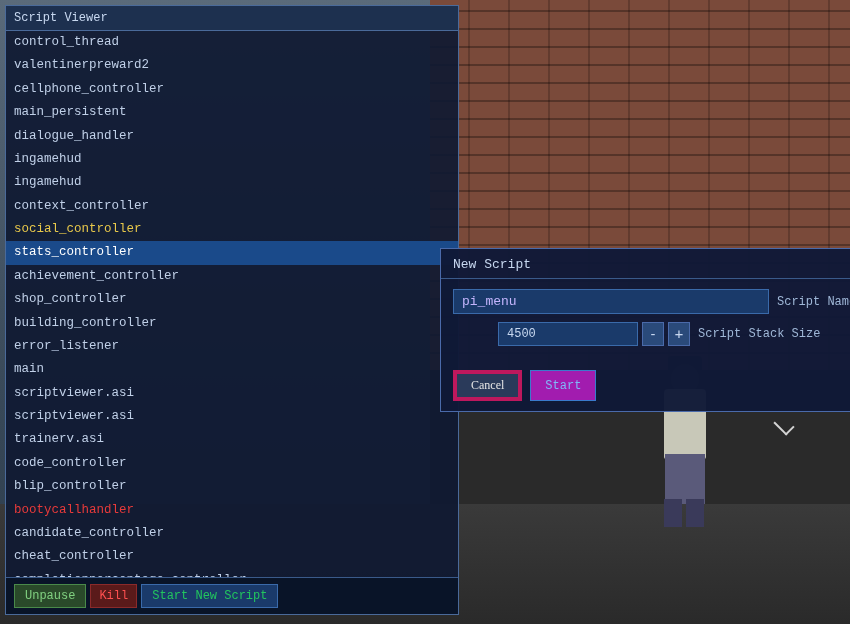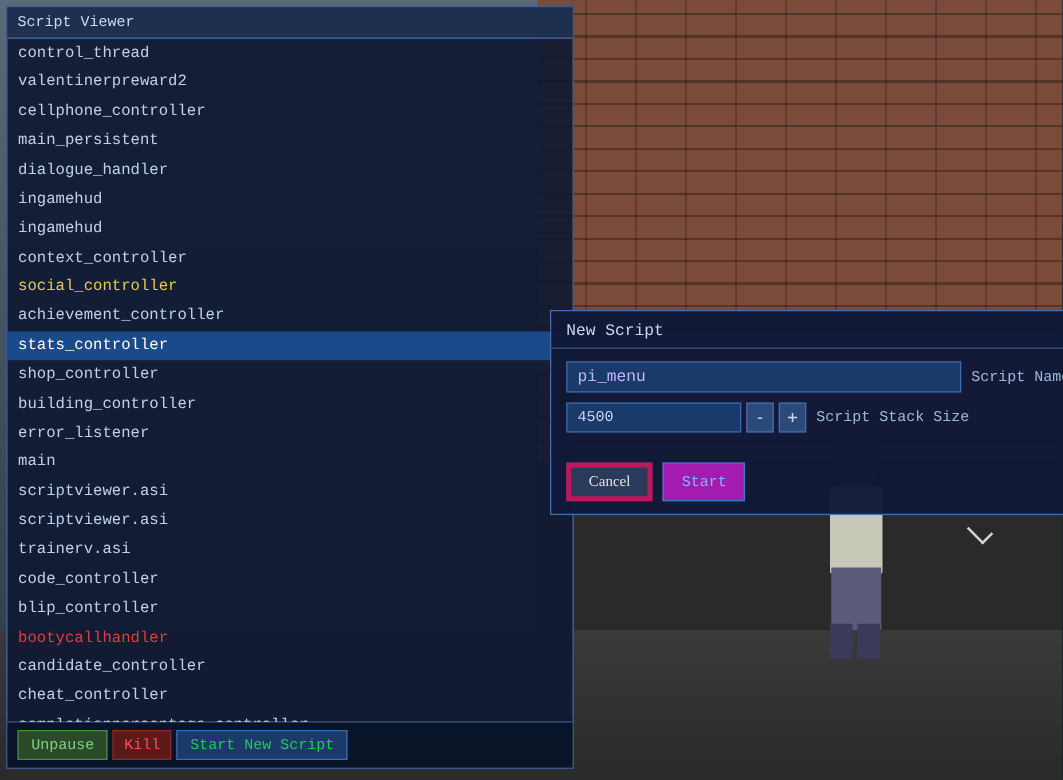--- a/index.html
+++ b/index.html
@@ -250,20 +250,21 @@
       color: #a0b8d8;
       font-size: 12px;
       white-space: nowrap;
       min-width: 100px;
     }
 
     .nsd-stack-row {
       display: flex;
       align-items: center;
       gap: 4px;
+      margin-left: 45px;
     }
 
     .nsd-stack-input {
       background: #1a3a6a;
       border: 1px solid #3a6aaa;
       color: #c8d8f0;
       padding: 4px 8px;
       font-family: 'Courier New', monospace;
       font-size: 12px;
       width: 140px;
@@ -331,22 +332,22 @@
   <div id="sv-list">
       <div class="script-item">control_thread</div>
       <div class="script-item">valentinerpreward2</div>
       <div class="script-item">cellphone_controller</div>
       <div class="script-item">main_persistent</div>
       <div class="script-item">dialogue_handler</div>
       <div class="script-item">ingamehud</div>
       <div class="script-item">ingamehud</div>
       <div class="script-item">context_controller</div>
       <div class="script-item yellow">social_controller</div>
+      <div class="script-item selected">stats_controller</div>
       <div class="script-item">achievement_controller</div>
-      <div class="script-item selected">stats_controller</div>
       <div class="script-item">shop_controller</div>
       <div class="script-item">building_controller</div>
       <div class="script-item">error_listener</div>
       <div class="script-item">main</div>
       <div class="script-item">scriptviewer.asi</div>
       <div class="script-item">scriptviewer.asi</div>
       <div class="script-item">trainerv.asi</div>
       <div class="script-item">code_controller</div>
       <div class="script-item">blip_controller</div>
       <div class="script-item red">bootycallhandler</div>

